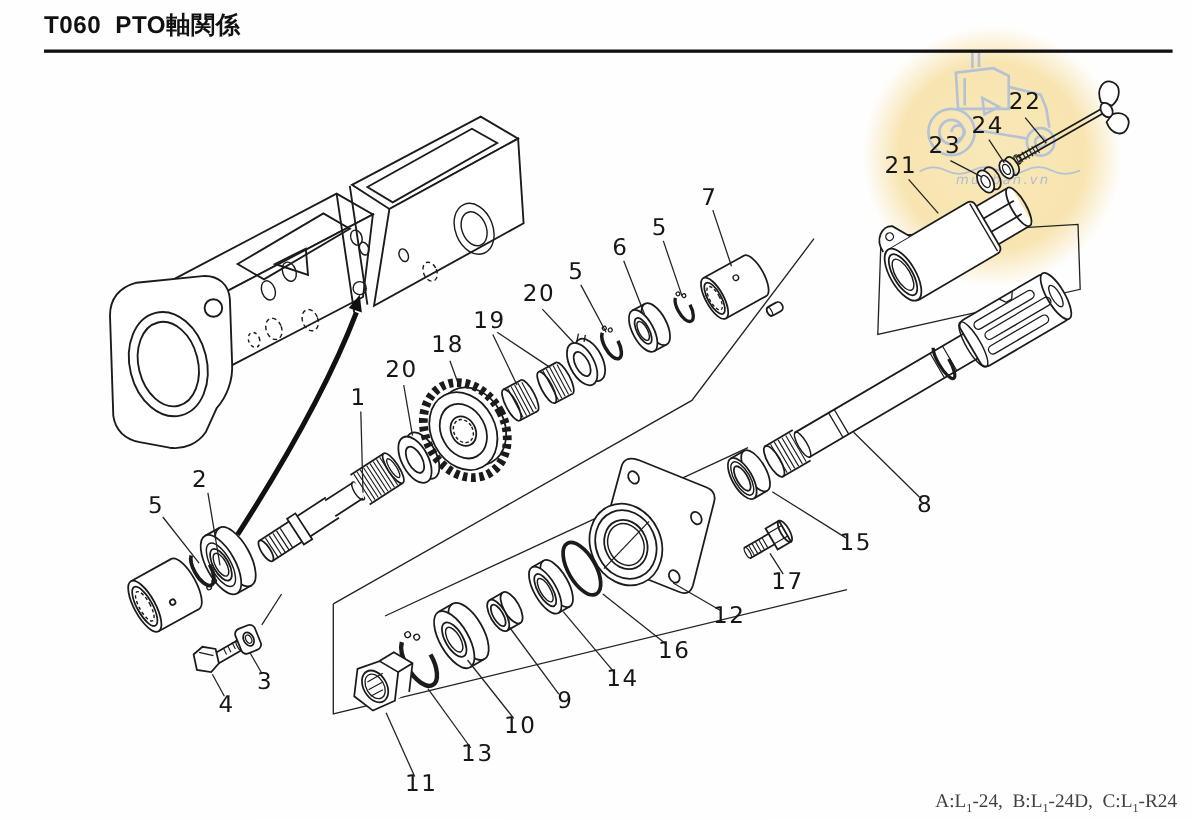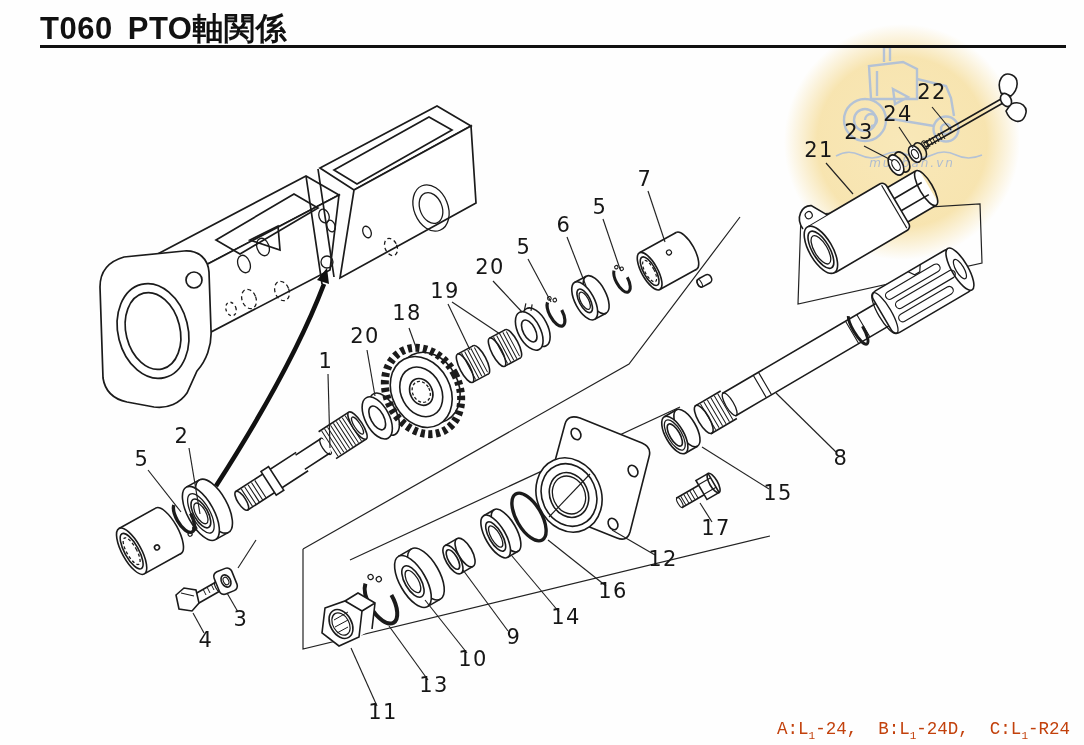--- a/index.html
+++ b/index.html
@@ -1,22 +1,22 @@
 <!DOCTYPE html>
 <html><head>
 <meta charset="utf-8">
 <style>
   html,body{margin:0;padding:0;background:#ffffff;}
   .stage{position:relative;width:1084px;height:745px;background:#fefefe;overflow:hidden;
          font-family:"Liberation Sans",sans-serif;}
-  .page-title{position:absolute;left:40px;top:8px;font-size:31px;font-weight:700;
+  .page-title{position:absolute;left:40px;top:8px;font-size:22px;font-weight:700;
               color:#111;letter-spacing:.5px;word-spacing:6px;white-space:pre;}
   .title-rule{position:absolute;left:40px;top:45px;width:1026px;height:3px;background:#111;}
-  .variant{position:absolute;right:14px;bottom:4px;font-size:17.5px;color:#c2410c;
-           font-family:Liberation Mono, monospace;white-space:pre;}
+  .variant{position:absolute;right:14px;bottom:4px;font-size:17.5px;color:#404040;
+           font-family:Liberation Serif, serif;white-space:pre;}
   .variant sub{font-size:11px;}
   svg text{font-family:"DejaVu Sans","Liberation Sans",sans-serif;font-size:21px;fill:#161616;
            letter-spacing:1.5px;}
   svg .wmtext{font-size:12px;font-style:italic;letter-spacing:2px;fill:#9fb3d6;opacity:.8;}
 </style>
 </head>
 <body>
 
 <div class="stage">
 

